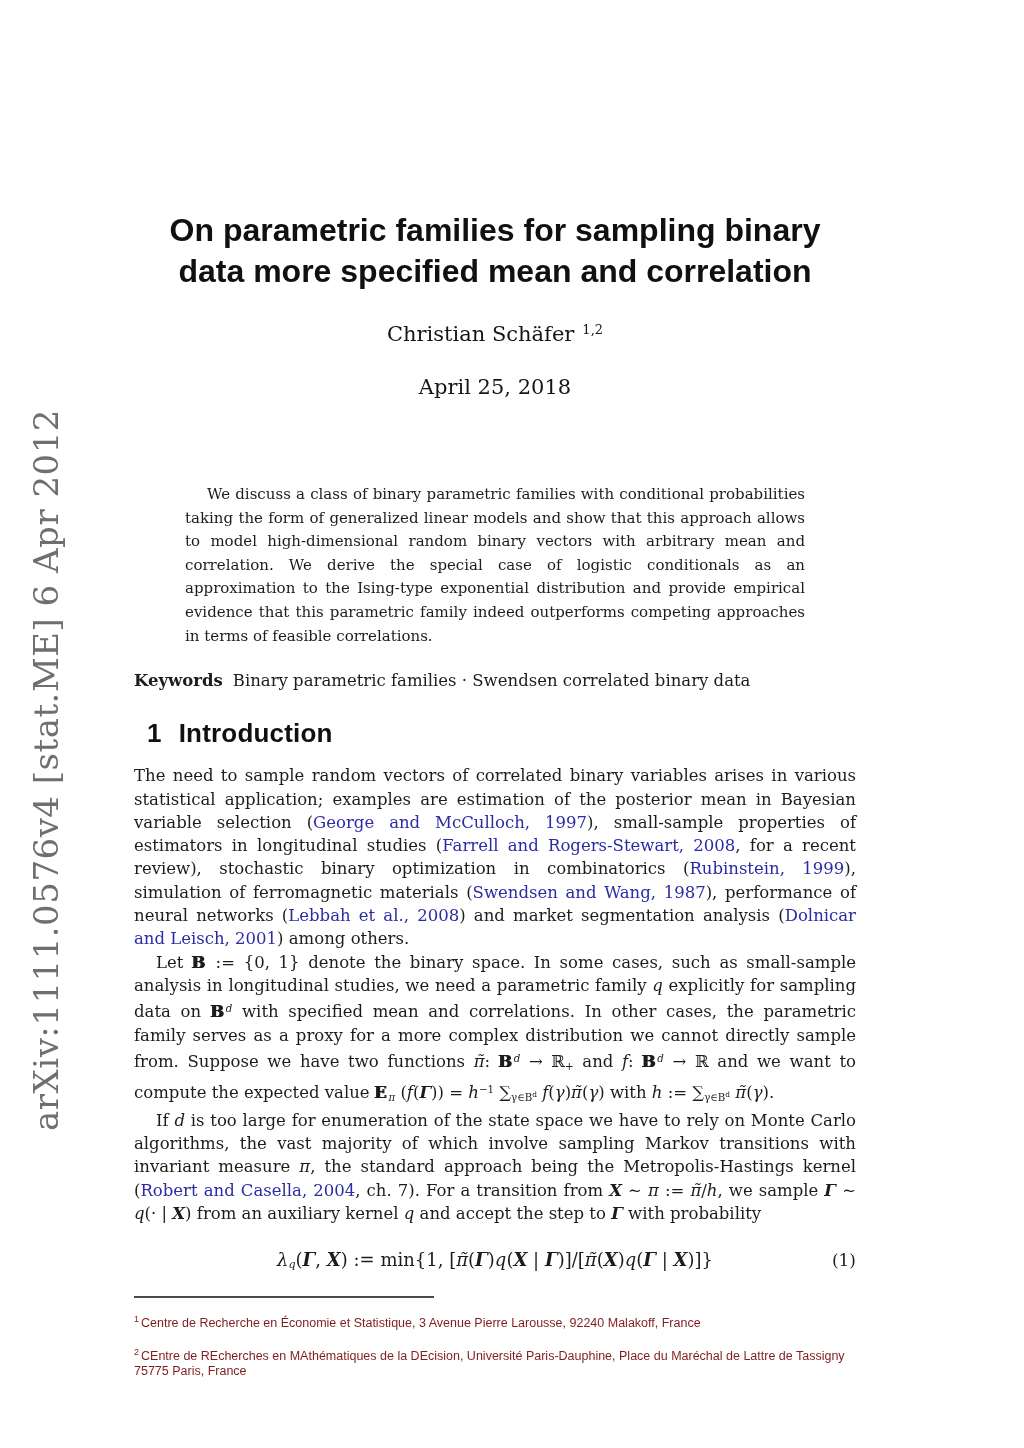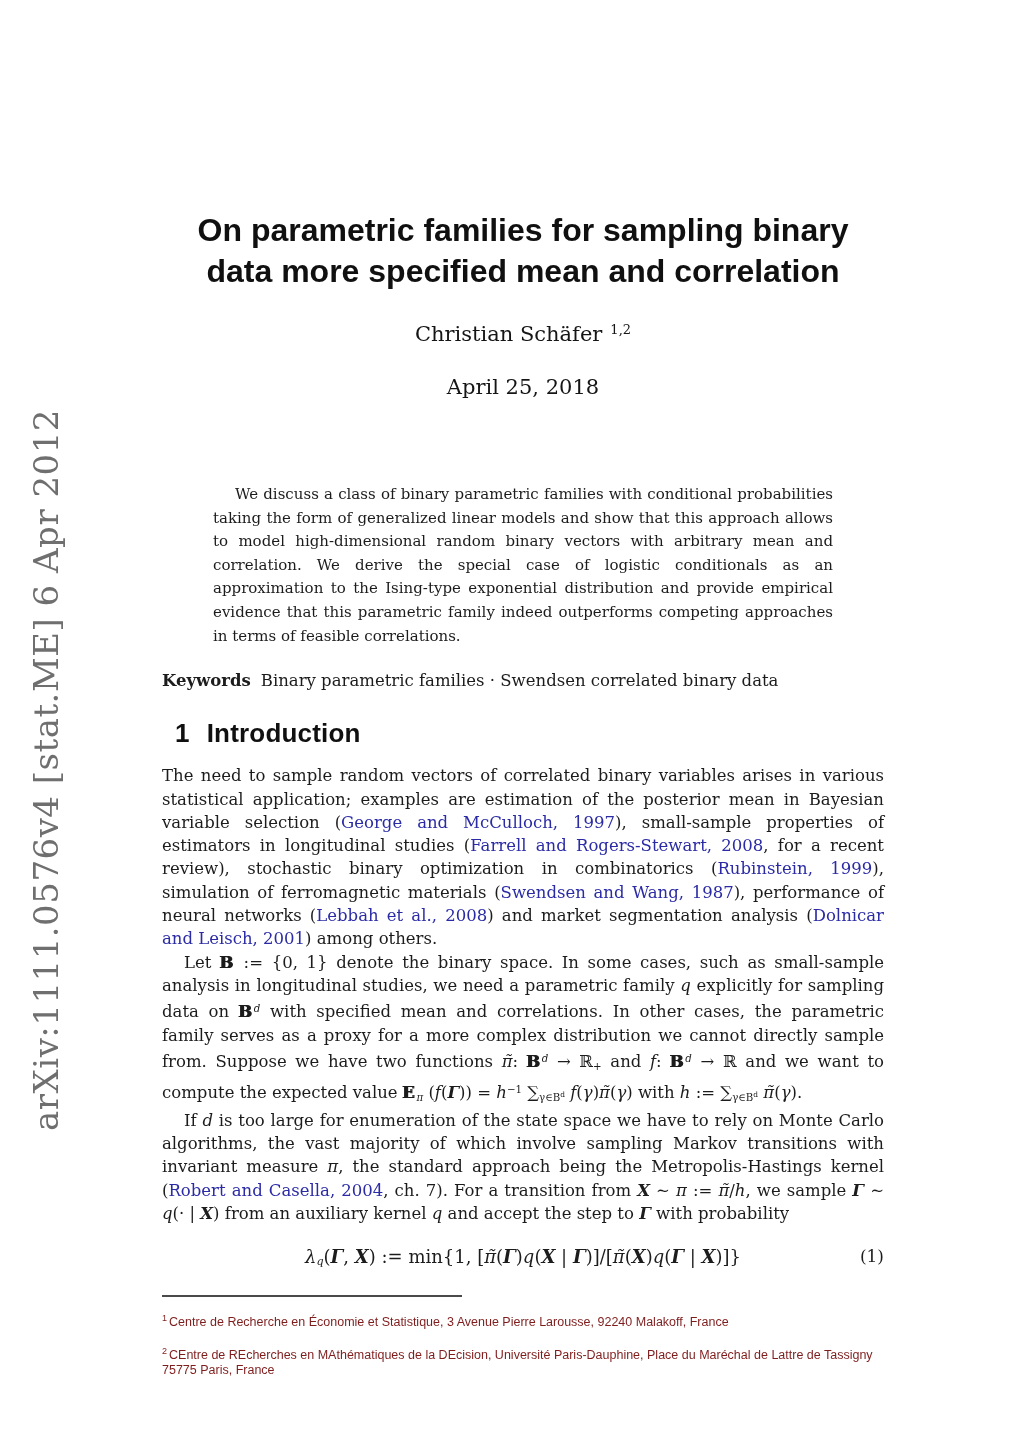--- a/index.html
+++ b/index.html
@@ -14,21 +14,21 @@
     overflow:hidden;
   }
   .arxiv-stamp{
     position:absolute;left:46px;top:770px;
     transform:translate(-50%,-50%) rotate(-90deg);
     white-space:nowrap;
     font-family:"DejaVu Serif","Liberation Serif",serif;
     font-size:34px;color:var(--sidebar);letter-spacing:0.5px;
   }
   .paper{
-    position:absolute;left:162px;top:0;width:722px;
+    position:absolute;left:134px;top:0;width:722px;
   }
   .title{
     margin:210px auto 0 auto;max-width:700px;
     font-family:"Liberation Sans","DejaVu Sans",sans-serif;
     font-weight:700;font-size:32px;line-height:1.28;text-align:center;color:#101010;
   }
   .author{
     margin-top:30px;text-align:center;font-size:21px;color:#151515;
   }
   .author .fn-mark{font-size:0.62em;vertical-align:0.55em;margin-left:8px;}
@@ -48,22 +48,22 @@
     font-family:Liberation Sans, sans-serif;
     font-weight:700;font-size:26px;color:#101010;letter-spacing:0.2px;
   }
   .section-heading .sec-num{margin-right:17px;}
   .body-par{
     margin:0;font-size:16.5px;line-height:23.3px;text-align:justify;
   }
   .body-par.first{margin-top:15px;}
   .body-par.indent{text-indent:22px;}
   .equation-row{
-    position:relative;margin-top:15px;text-align:center;
-    font-size:18px;line-height:33px;
+    position:relative;margin-top:21px;text-align:center;
+    font-size:18px;line-height:28px;
   }
   .eq-number{
     position:absolute;right:0;top:0;font-size:17px;
   }
   .footnote-rule{
     margin-top:16px;width:300px;height:0;border-top:2px solid #4a4a4a;
   }
   .footnote{
     margin-top:14px;width:722px;
     font-family:"Liberation Sans","DejaVu Sans",sans-serif;

